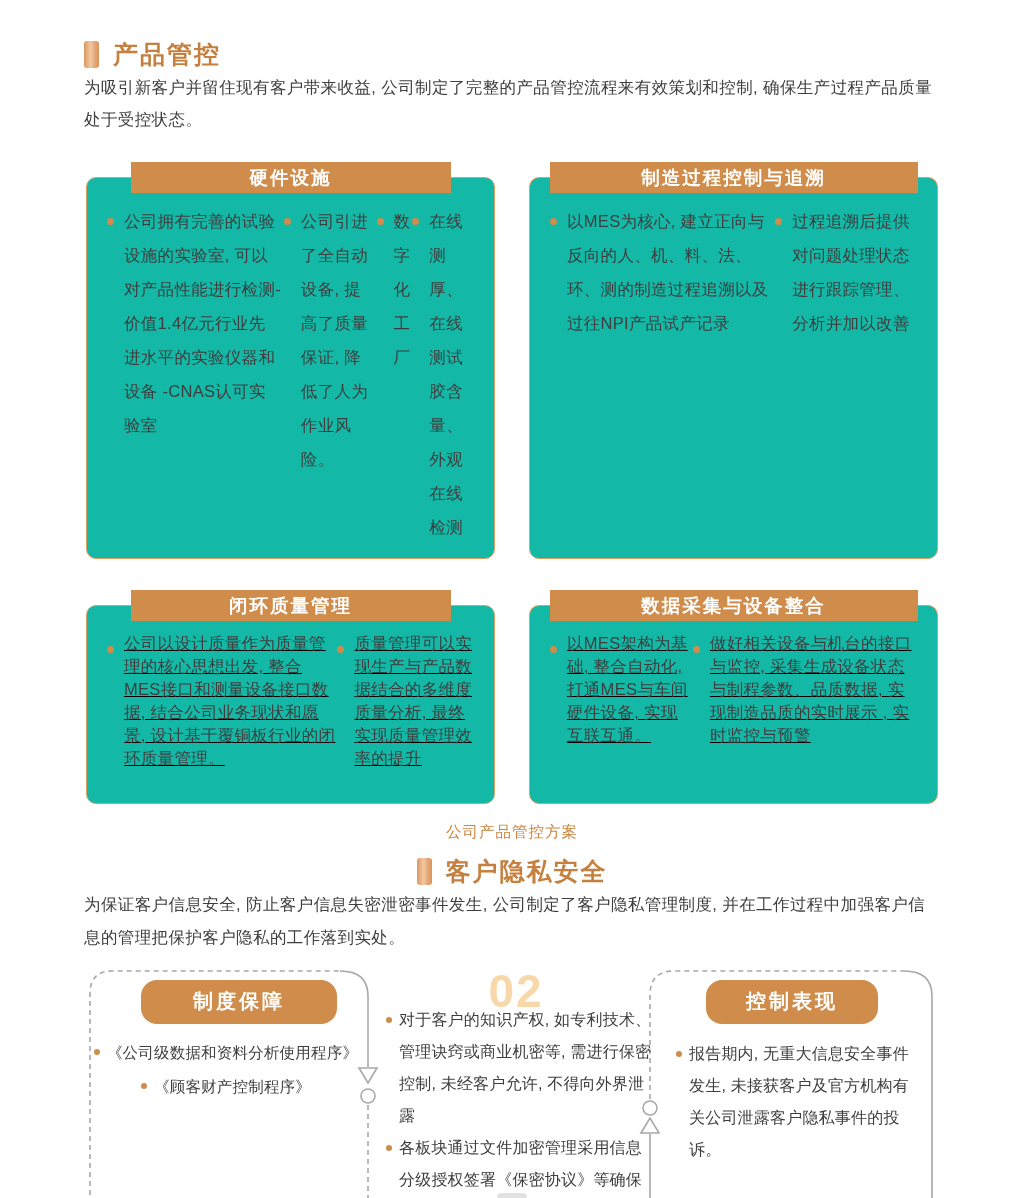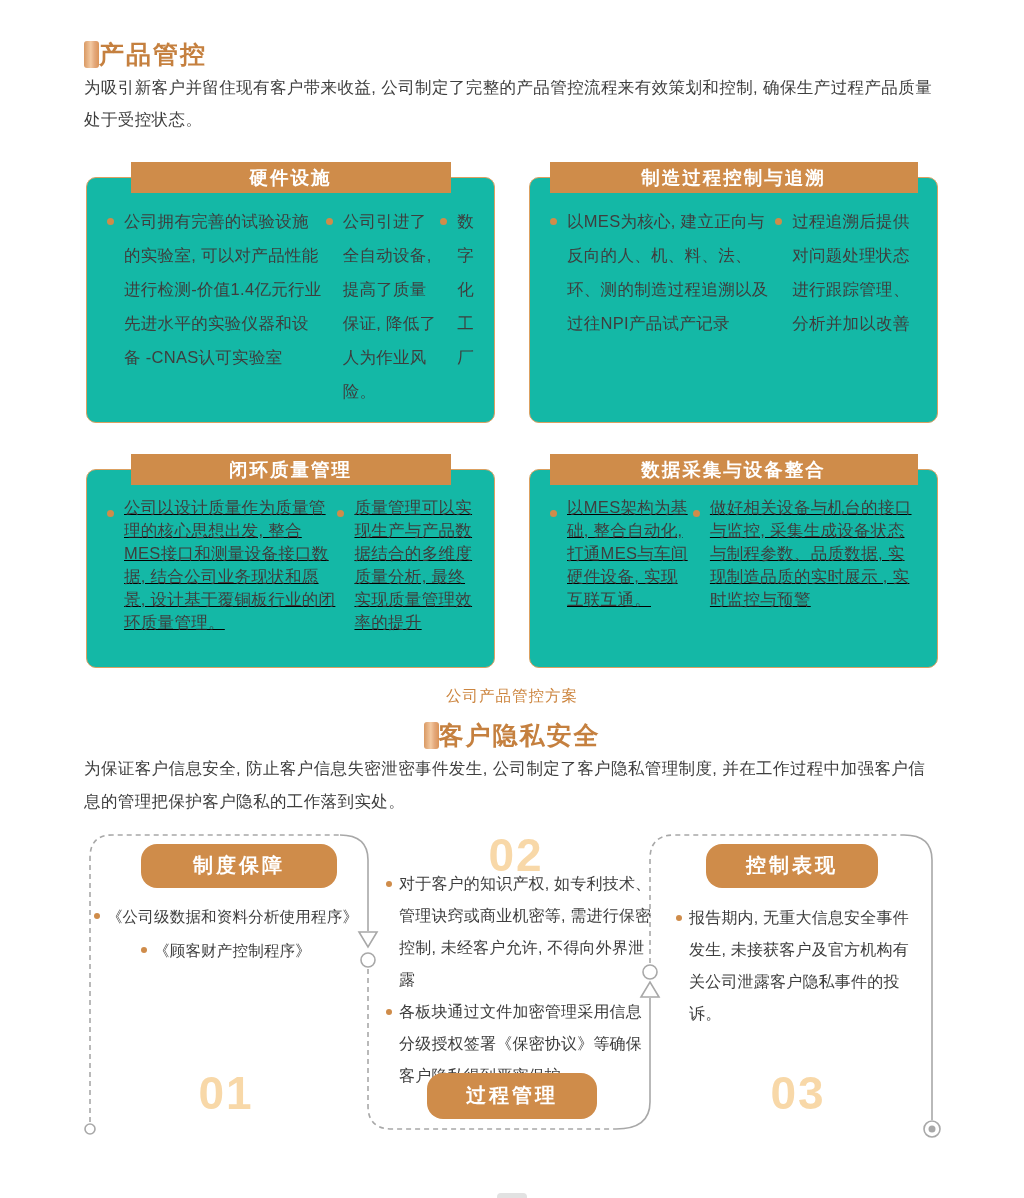--- a/index.html
+++ b/index.html
@@ -11,21 +11,21 @@
     --caption:#CC853F;
     --connector:#A8A8A8;
   }
   *{margin:0;padding:0;box-sizing:border-box;}
   html,body{width:1024px;height:1198px;overflow:hidden;background:#ffffff;
     font-family:"Liberation Sans","DejaVu Sans",sans-serif;}
   .page{position:relative;width:1024px;height:1198px;background:#fff;}
   .content{padding:38px 84px 0 84px;}
 
   
-  .sec-head{display:flex;align-items:center;}
+  .sec-head{display:flex;align-items:center;gap:14px;}
   .sec-marker{width:15px;height:27px;border-radius:3px;
     background:linear-gradient(90deg,#D99963 0%,#F3C9A1 45%,#E4A97C 70%,#DB9458 100%);}
   .sec-title{font-size:25px;font-weight:bold;color:var(--heading);letter-spacing:2px;}
   .intro{font-size:16.5px;line-height:1.95;color:var(--text);letter-spacing:0.4px;}
 
   
   .boxes{display:grid;grid-template-columns:1fr 1fr;column-gap:34px;row-gap:46px;
     margin:42px 2px 0 2px;}
   .box{position:relative;border:1.5px solid var(--box-border);border-radius:10px;
     padding:26px 20px 14px 18px;background:#14b8a6;}
@@ -102,20 +102,24 @@
             <span>公司拥有完善的试验设施的实验室, 可以对产品性能进行检测-价值1.4亿元行业先进水平的实验仪器和设备 -CNAS认可实验室</span>
             </div>
           <div class="b-item">
             <span class="b-dot"></span>
             <span>公司引进了全自动设备, 提高了质量保证, 降低了人为作业风险。</span>
             </div>
           <div class="b-item">
             <span class="b-dot"></span>
             <span>数字化工厂</span>
             </div>
+          <div class="b-item">
+            <span class="b-dot"></span>
+            <span>在线测厚、在线测试胶含量、外观在线检测</span>
+            </div>
         </div>
       </div>
 
       <div class="box row1">
         <div class="box-hdr hdr-wide">制造过程控制与追溯</div>
         <div class="box-items">
           <div class="b-item">
             <span class="b-dot"></span>
             <span>以MES为核心, 建立正向与反向的人、机、料、法、环、测的制造过程追溯以及过往NPI产品试产记录</span>
             </div>

